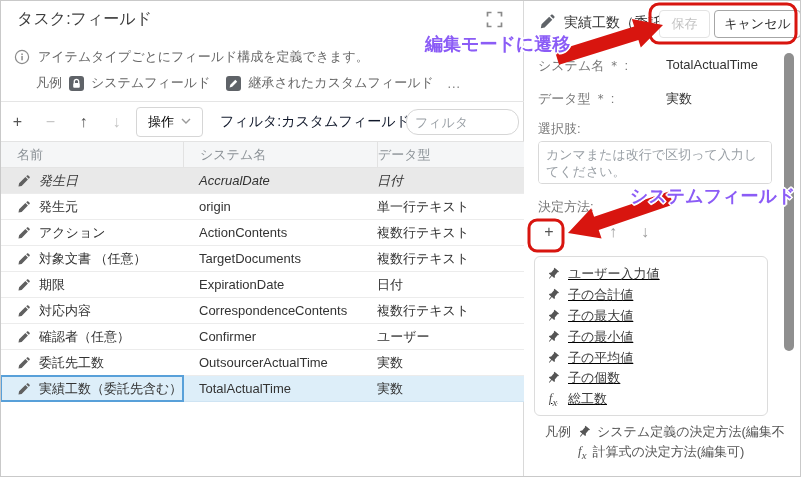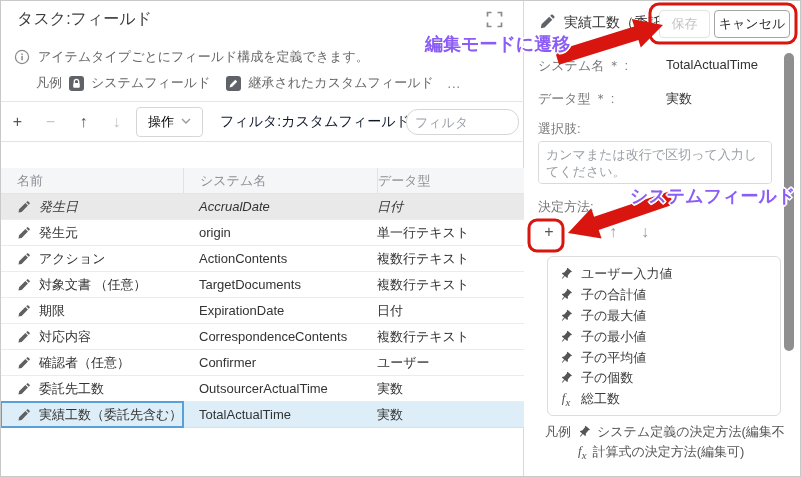--- a/index.html
+++ b/index.html
@@ -22,45 +22,45 @@
   .lp-toolbar { position: absolute; left: 0; top: 100px; width: 523px; height: 40px; border-top: 1px solid #e5e5e5; display: flex; align-items: center; }
   .tb-glyph { font-size: 16px; width: 33px; text-align: center; cursor: pointer; user-select: none; }
   .tb-glyph.on { color: #555; }
   .tb-glyph.off { color: #c4c4c4; }
   .ops-btn { margin-left: 3px; display: inline-flex; align-items: center; gap: 7px; border: 1px solid #d6d6d6; border-radius: 4px; background: #fff; padding: 5px 11px; font-size: 13px; color: #000000; cursor: pointer; }
   .filter-dd { margin-left: 17px; display: inline-flex; align-items: center; gap: 7px; font-size: 14px; color: #0f172a; cursor: pointer; }
   .filter-input { position: absolute; left: 405px; top: 7px; width: 113px; height: 26px; border: 1px solid #d6d6d6; border-radius: 12px; font-size: 13px; padding: 0 8px; color: #444; font-family: inherit; }
   .filter-input::placeholder { color: #9aa0a6; }
   
   .fields-table { position: absolute; left: 0; top: 140px; width: 523px; border-top: 1px solid #e3e3e3; }
-  .thead { height: 26px; background: #f5f6f7; display: flex; align-items: flex-end; font-size: 13px; color: #8b9196; border-bottom: 1px solid #e4e4e4; margin-top: 26px; }
+  .thead { height: 26px; background: #f5f6f7; display: flex; align-items: flex-end; font-size: 13px; color: #8b9196; border-bottom: 1px solid #e4e4e4; }
   .col1 { width: 182px; padding-left: 16px; height: 100%; display: flex; align-items: center; }
   .col2 { width: 194px; padding-left: 16px; height: 100%; display: flex; align-items: center; }
   .col3 { flex: 1; padding-left: 0; height: 100%; display: flex; align-items: center; }
   .thead .col2, .thead .col3 { border-left: 1px solid #e2e2e2; }
   .tr { height: 26px; display: flex; align-items: center; font-size: 13px; color: #333; border-bottom: 1px solid #ececec; cursor: pointer; background: #fff; }
   .tr .col1 { gap: 8px; }
   .tr.hover { background: #e9e9e9; font-style: italic; }
   .tr.selected { background: #ddeef9; border-bottom-color: #cfe4f3; }
   .tr.selected .col1 { box-shadow: inset 0 0 0 1px #58a0d9, 0 0 0 1px #58a0d9; }
   .pencil-icon { flex: 0 0 auto; }
   
   .right-panel { position: absolute; left: 524px; top: 0; width: 276px; height: 475px; background: #fff; }
   .rp-pencil { position: absolute; left: 14px; top: 12px; }
   .rp-title { position: absolute; left: 39px; top: 13px; width: 96px; font-size: 14px; color: #333; white-space: nowrap; overflow: hidden; }
   .btn { position: absolute; top: 9px; height: 28px; background: #fff; border-radius: 4px; font-size: 13px; font-family: inherit; cursor: pointer; }
   .btn-save { left: 134px; width: 51px; border: 1px solid #e3e3e3; color: #c3c3c3; }
-  .btn-cancel { left: 189px; width: 76px; border: 1px solid #a6a6a6; color: #2f2f2f; }
+  .btn-cancel { left: 189px; width: 87px; border: 1px solid #a6a6a6; color: #2f2f2f; }
   .rp-field-label { position: absolute; left: 13px; font-size: 13px; color: #777; }
   .rp-field-value { position: absolute; left: 141px; font-size: 13px; color: #333; }
   .rp-textarea { position: absolute; left: 13px; top: 140px; width: 234px; height: 43px; border: 1px solid #d9d9d9; border-radius: 4px; resize: none; font-family: inherit; font-size: 13px; padding: 4px 7px; color: #444; line-height: 17px; }
   .rp-textarea::placeholder { color: #9aa0a6; }
   .rp-toolbar { position: absolute; left: 8px; top: 222px; display: flex; align-items: center; }
   .rp-toolbar .tb-glyph { width: 32px; }
-  .method-list { position: absolute; left: 22px; top: 255px; width: 234px; height: 160px; border: 1px solid #dcdcdc; border-radius: 6px; padding: 7px 11px; overflow: hidden; }
+  .method-list { position: absolute; left: 9px; top: 255px; width: 234px; height: 160px; border: 1px solid #dcdcdc; border-radius: 6px; padding: 7px 11px; overflow: hidden; text-decoration: underline; }
   .method-item { display: flex; align-items: center; gap: 8px; height: 20.8px; font-size: 13px; color: #3a3a3a; cursor: pointer; white-space: nowrap; }
   .fx { display: none; font-family: "Liberation Serif", "DejaVu Serif", serif; font-style: italic; font-size: 13px; color: #555; width: 14px; text-align: center; }
   .rp-legend { position: absolute; left: 20px; top: 421px; width: 246px; font-size: 13px; color: #555; }
   .rp-legend .line { display: flex; align-items: center; gap: 6px; height: 20px; overflow: hidden; white-space: nowrap; }
   .rp-legend .line2 { margin-left: 33px; }
   .rp-legend .fx { display: inline-block; width: auto; }
   .scroll-thumb { position: absolute; right: 7px; top: 52px; width: 10px; height: 298px; background: #8f8f8f; border-radius: 5px; cursor: pointer; }
   
   .ann-svg { position: absolute; left: 0; top: 0; width: 801px; height: 477px; pointer-events: none; }
   .ann-text { position: absolute; font-size: 18px; font-weight: bold; color: #8b5cf6; pointer-events: none; white-space: nowrap;

